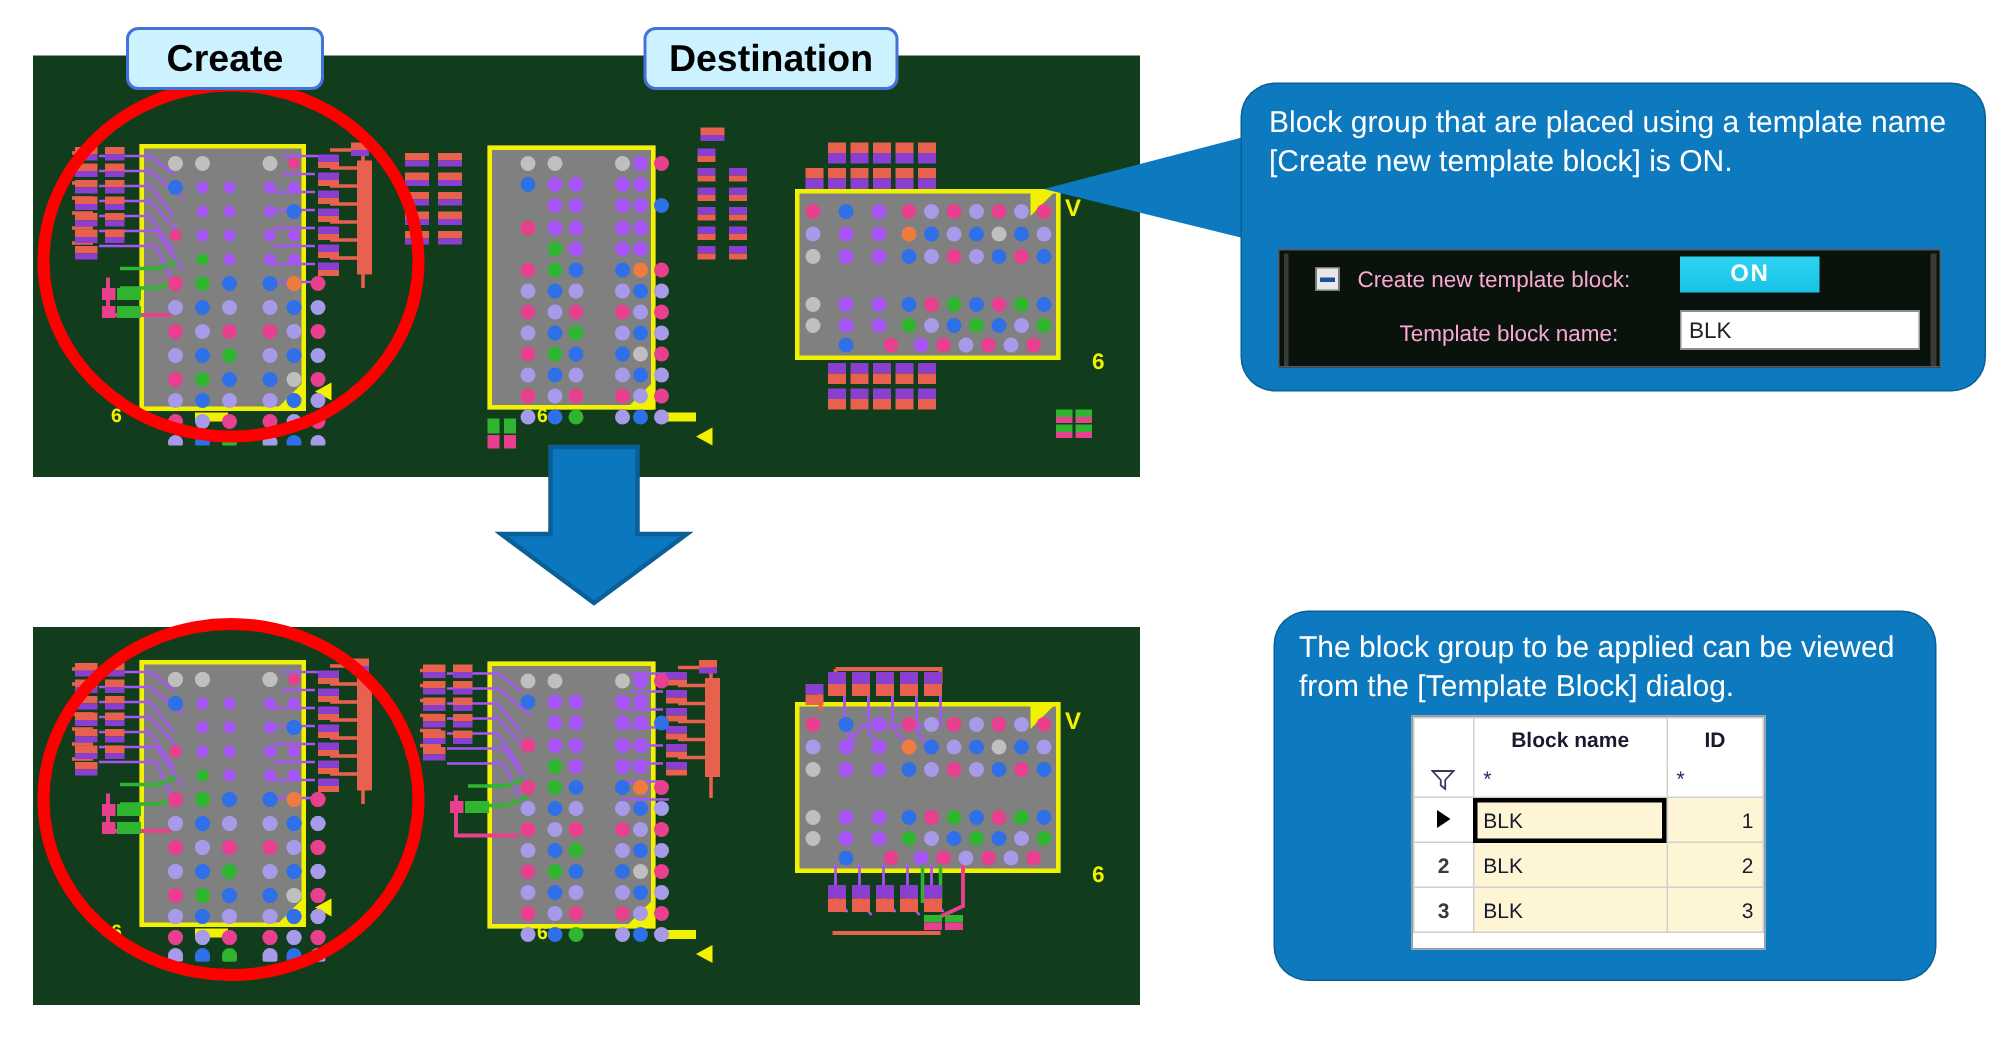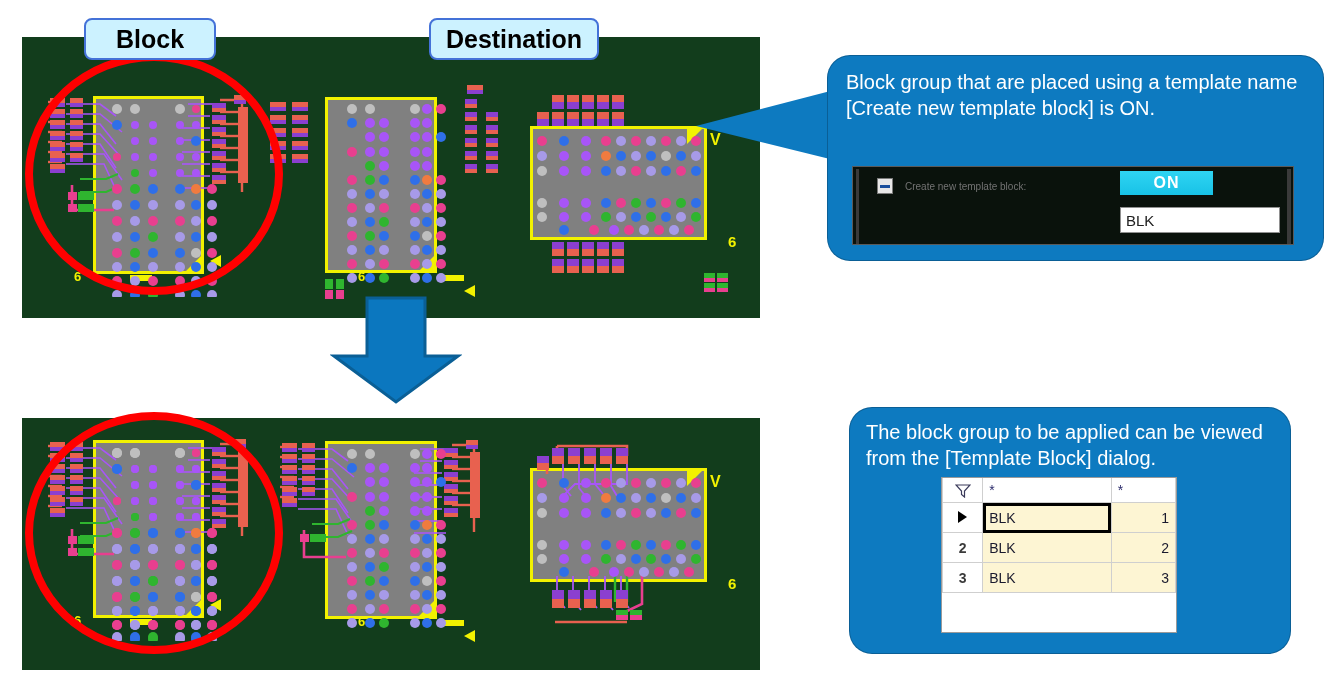--- a/index.html
+++ b/index.html
@@ -43,21 +43,21 @@
   #callout-bottom{left:850px;top:408px;width:440px;height:245px;}
   #callout-top .callout-text{position:absolute;left:18px;top:14px;width:470px;}
   #callout-bottom .callout-text{position:absolute;left:16px;top:12px;width:410px;}
 
   
   #dialog{position:absolute;left:852px;top:166px;width:442px;height:79px;
           background:#0a120c;border:1px solid #5a5a5a;box-sizing:border-box;}
   #dialog .sidebar-l{position:absolute;left:3px;top:2px;width:3px;height:75px;background:#3a3a3a;}
   #dialog .sidebar-r{position:absolute;right:2px;top:2px;width:4px;height:75px;background:#3a3a3a;}
   .dlg-row{position:absolute;height:30px;display:flex;align-items:center;}
-  .dlg-label{color:#737373;font-size:10px;font-family:"Liberation Sans",sans-serif;}
+  .dlg-label{color:#f9a8d4;font-size:15px;font-family:"Liberation Sans",sans-serif;}
   .expander{width:16px;height:16px;background:#e8e8e8;border:1px solid #7a7a7a;
             position:relative;box-sizing:border-box;}
   .expander::after{content:"";position:absolute;left:2px;top:6px;width:10px;height:3px;background:#1a4f9c;}
   #on-btn{position:absolute;left:1120px;top:171px;width:93px;height:24px;
           background:linear-gradient(#2fd4f2,#18c2e6);color:#fff;font-weight:bold;
           font-size:16px;display:flex;align-items:center;justify-content:center;
           letter-spacing:1px;}
   #blkfield{position:absolute;left:1120px;top:207px;width:160px;height:26px;background:#ffffff;
             border:1px solid #909090;box-sizing:border-box;display:flex;align-items:center;
             padding-left:5px;color:#202020;font-size:15px;}
@@ -1227,21 +1227,21 @@
       <circle cx="110" cy="101" r="5" fill="#a79ae8"></circle>
       <circle cx="125" cy="101" r="5" fill="#e83f8f"></circle>
     <circle cx="140" cy="101" r="5" fill="#a79ae8"></circle>
       <circle cx="155" cy="101" r="5" fill="#e83f8f"></circle>
   </svg>
 
 </div>
 
 <div class="red-ellipse" id="ellipse-bottom" style="left:25px;top:412px;width:258px;height:242px;"></div>
 
-<div class="tag" id="tag-source" style="left:84px;top:18px;width:128px;height:38px;font-size:25px;">Block</div>
+<div class="tag" id="tag-source" style="left:84px;top:18px;width:128px;height:38px;font-size:25px;">Create</div>
 <div class="tag" id="tag-destination" style="left:429px;top:18px;width:166px;height:38px;font-size:25px;">Destination</div>
 
 <svg id="blue-arrow" viewBox="0 0 132 108">
   <path d="M37 2 L95 2 L95 60 L128 60 L66 106 L4 60 L37 60 Z" fill="#0b77bf" stroke="#0a5f96" stroke-width="3"></path>
 </svg>
 
 <svg style="position:absolute;left:694px;top:86px;width:150px;height:82px;">
   <path d="M148 2 L148 76 L2 40 Z" fill="#0d7ac0"></path>
 </svg>
 
@@ -1249,31 +1249,39 @@
   <div class="callout-text">Block group that are placed using a template name [Create new template block] is ON.</div>
 </div>
 
 <div id="dialog">
   <div class="sidebar-l"></div>
   <div class="sidebar-r"></div>
   <div class="dlg-row" style="left:24px;top:4px;">
     <span class="expander"></span>
     <span class="dlg-label" style="margin-left:12px;">Create new template block:</span>
   </div>
+  <div class="dlg-row" style="left:24px;top:40px;">
+    <span class="dlg-label" style="margin-left:56px;">Template block name:</span>
+  </div>
 </div>
 <div id="on-btn">ON</div>
 <div id="blkfield">BLK</div>
 
 <div class="callout" id="callout-bottom">
   <div class="callout-text">The block group to be applied can be viewed from the [Template Block] dialog.</div>
 </div>
 
 <div id="tb-table">
   <table>
     <thead>
+      <tr>
+        <th class="col-sel"></th>
+        <th class="col-name">Block name</th>
+        <th class="col-id" style="text-align:center;">ID</th>
+      </tr>
       <tr class="filter-row">
         <td class="col-sel">
           <svg width="16" height="14" viewBox="0 0 16 14" style="vertical-align:middle;">
             <path d="M1 1 L15 1 L9.5 7 L9.5 13 L6.5 10.5 L6.5 7 Z" fill="#ffffff" stroke="#3a3a5a" stroke-width="1.2"></path>
           </svg>
         </td>
         <td class="col-name">*</td>
         <td class="col-id" style="text-align:left;">*</td>
       </tr>
     </thead>

